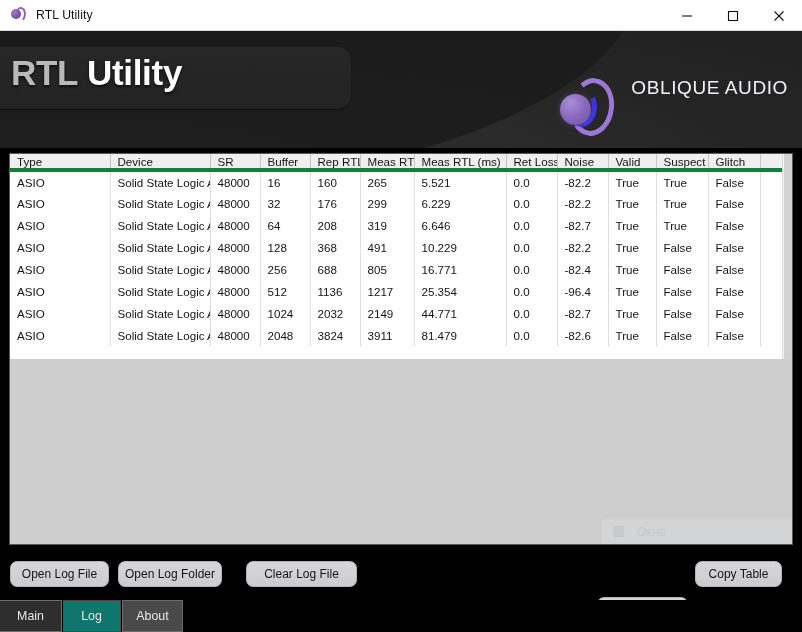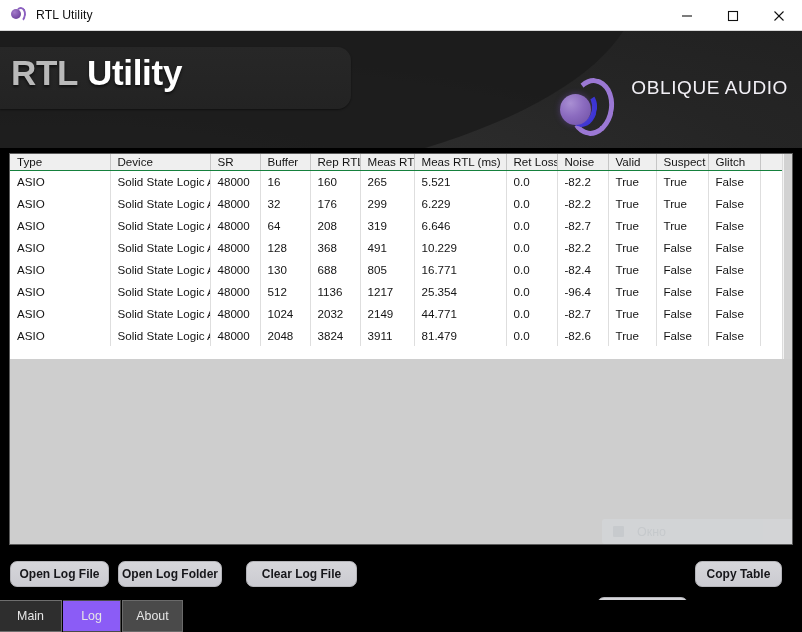--- a/index.html
+++ b/index.html
@@ -150,21 +150,21 @@
     font-size: 11.6px;
     color: #141414;
   }
   table.grid th {
     background: #efefef;
     font-weight: normal;
     text-align: left;
     height: 16px;
     padding: 0 0 0 7px;
     border-right: 1px solid #c6c6c6;
-    border-bottom: 1px solid #15803d;
+    border-bottom: 4px solid #15803d;
     white-space: nowrap;
     overflow: hidden;
   }
   table.grid td {
     height: 22px;
     padding: 0 0 0 7px;
     border-right: 1px solid #dedede;
     background: #ffffff;
     white-space: nowrap;
     overflow: hidden;
@@ -196,21 +196,21 @@
     width: 11px; height: 11px; margin-left: 11px; margin-right: 13px;
     background: #c3c8cd; border-radius: 1px; flex: none;
   }
   .ghost .g-label {
     font-size: 12.5px; color: #c1c6cb; white-space: nowrap;
   }
 
   
   .actions {
     position: absolute; left: 0; top: 561px;
-    width: 802px; height: 26px; font-weight: bold;
+    width: 802px; height: 26px;
   }
   .btn {
     position: absolute; top: 0;
     height: 26px;
     background: linear-gradient(180deg, #d6d6da 0%, #cbcbd1 100%);
     border: 1px solid #b3b3b8;
     border-radius: 7px;
     color: #16161a;
     font-size: 12px;
     font-family: "Liberation Sans", sans-serif;
@@ -240,21 +240,21 @@
     white-space: nowrap;
   }
   .tab.main {
     left: 0px; width: 62px;
     background: #2e2e2e;
     border: 1px solid #6e6e6e;
     border-left: none;
   }
   .tab.log {
     left: 63px; width: 58px;
-    background: #8b5cf6;
+    background: #0f766e;
     border: 1px solid #4a4a4a;
     border-left: none;
   }
   .tab.about {
     left: 122px; width: 61px;
     background: #4a4a4a;
     border: 1px solid #6a6a6a;
   }
 </style>
 </head>
@@ -397,21 +397,21 @@
               <td>-82.2</td>
               <td>True</td>
               <td>False</td>
               <td>False</td>
               <td></td>
             </tr>
             <tr>
               <td>ASIO</td>
               <td>Solid State Logic AS</td>
               <td>48000</td>
-              <td>130</td>
+              <td>256</td>
               <td>688</td>
               <td>805</td>
               <td>16.771</td>
               <td>0.0</td>
               <td>-82.4</td>
               <td>True</td>
               <td>False</td>
               <td>False</td>
               <td></td>
             </tr>

